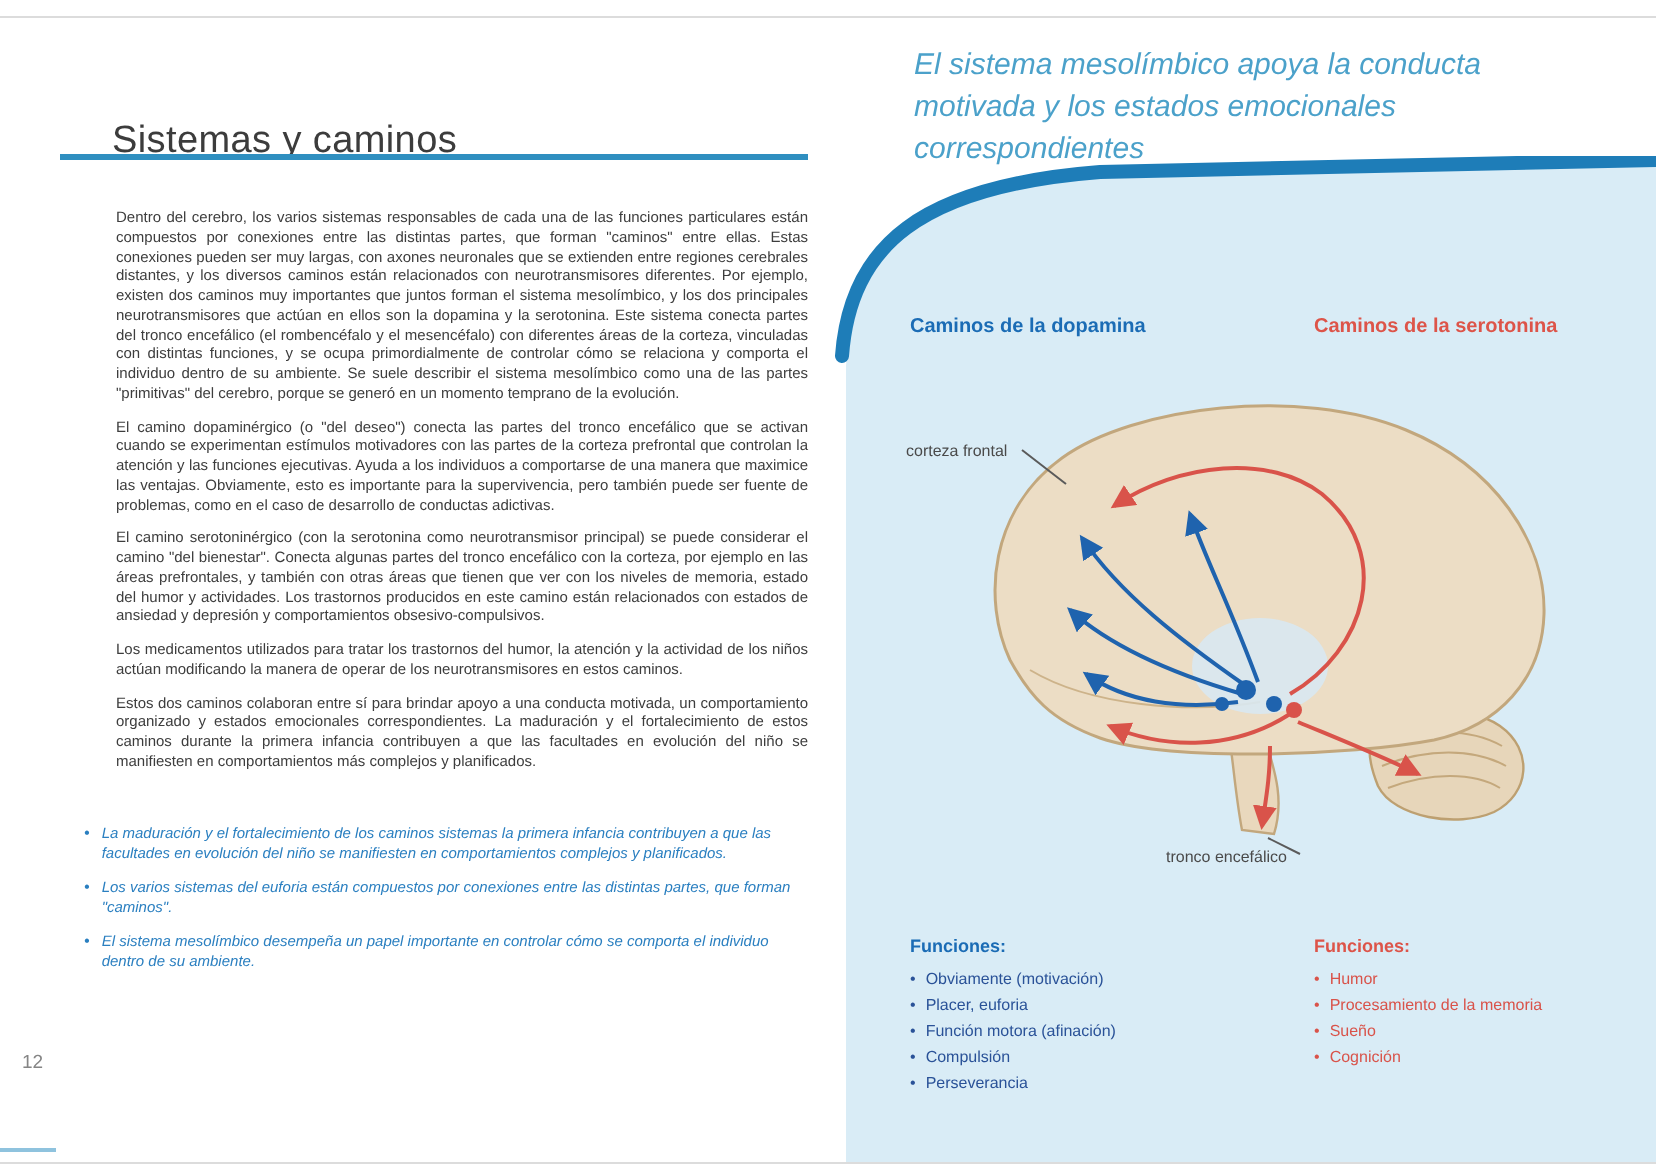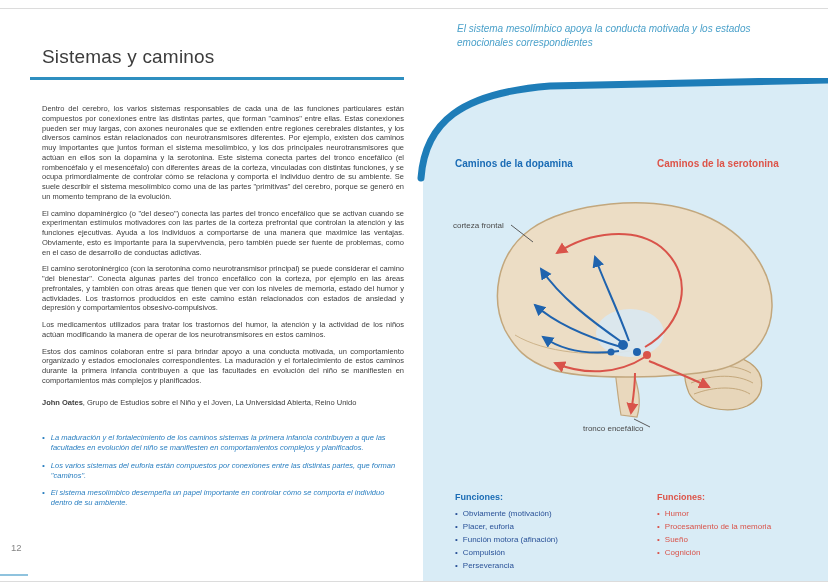--- a/index.html
+++ b/index.html
@@ -8,57 +8,57 @@
     background:#ffffff;
     font-family:"Liberation Sans", sans-serif;
     color:#404040;
   }
   .hairline{position:absolute;left:0;width:828px;height:1px;background:#dcdcdc;}
   .hairline.top{top:8px;}
   .hairline.bottom{top:581px;}
 
   
   .page-title{
-    position:absolute;left:42px;top:46px;margin:0;
+    position:absolute;left:42px;top:46px;margin:14px;
     font-size:19px;font-weight:400;color:#3c3c3c;letter-spacing:.2px;
   }
   .title-rule{position:absolute;left:30px;top:77px;width:374px;height:3px;background:#2f8fc0;}
   .body-col{position:absolute;left:42px;top:104px;width:362px;}
   .body-col p{
-    margin:0 0 7px 0;font-size:7.5px;line-height:1.3;text-align:justify;color:#3d3d3d;
+    margin:0 0 7px 16px;font-size:7.5px;line-height:1.3;text-align:justify;color:#3d3d3d;
   }
   .author{margin-top:12px !important;}
   .author .bold{font-weight:bold;}
   .key-points{list-style:none;margin:26px 0 0 0;padding:0;}
   .key-points li{
     display:flex;gap:6px;margin:0 0 7px 0;
     color:#2a7fc0;font-style:italic;font-size:7.5px;line-height:1.35;
   }
   .key-points .dot{flex:0 0 auto;font-size:8px;line-height:1.2;color:#2a7fc0;}
 
-  .pagenum{position:absolute;left:11px;top:542px;font-size:9.5px;color:#858585;}
+  .pagenum{position:absolute;left:11px;top:526px;font-size:9.5px;color:#858585;}
   .pagenum-tick{position:absolute;left:0;top:574px;width:28px;height:2px;background:#8fc3de;}
 
   
   .panel-bg{position:absolute;left:415px;top:78px;width:413px;height:503px;}
   .quote{
     position:absolute;left:457px;top:22px;width:322px;
-    font-size:10px;font-style:italic;color:#4ba1ca;line-height:1.4;
+    font-size:15px;font-style:italic;color:#4ba1ca;line-height:1.4;
   }
   .path-heading{position:absolute;top:158px;font-size:10px;font-weight:bold;}
   .path-heading.dopamine{left:455px;color:#1b6cb5;}
   .path-heading.serotonin{left:657px;color:#dd5449;}
 
   .brain-svg{position:absolute;left:445px;top:185px;width:370px;height:265px;}
   .brain-label{font-size:8px;fill:#4a4a4a;}
 
   .func{position:absolute;top:468px;}
   .func.blue{left:455px;width:195px;}
   .func.red{left:657px;width:160px;}
-  .func-h{font-size:9px;font-weight:bold;margin-bottom:5px;margin-top:24px;}
+  .func-h{font-size:9px;font-weight:bold;margin-bottom:5px;}
   .func.blue .func-h{color:#1b6cb5;}
   .func.red .func-h{color:#dd5449;}
   .func ul{list-style:none;margin:0;padding:0;}
   .func li{display:flex;gap:5px;font-size:8px;line-height:13px;}
   .func.blue li{color:#2a5298;}
   .func.red li{color:#d9534a;}
   .func .dot{font-size:8px;}
 </style>
 </head>
 <body>
@@ -77,21 +77,20 @@
 
   <h1 class="page-title">Sistemas y caminos</h1>
   <div class="title-rule"></div>
 
   <div class="body-col">
     <p>Dentro del cerebro, los varios sistemas responsables de cada una de las funciones particulares están compuestos por conexiones entre las distintas partes, que forman "caminos" entre ellas. Estas conexiones pueden ser muy largas, con axones neuronales que se extienden entre regiones cerebrales distantes, y los diversos caminos están relacionados con neurotransmisores diferentes. Por ejemplo, existen dos caminos muy importantes que juntos forman el sistema mesolímbico, y los dos principales neurotransmisores que actúan en ellos son la dopamina y la serotonina. Este sistema conecta partes del tronco encefálico (el rombencéfalo y el mesencéfalo) con diferentes áreas de la corteza, vinculadas con distintas funciones, y se ocupa primordialmente de controlar cómo se relaciona y comporta el individuo dentro de su ambiente. Se suele describir el sistema mesolímbico como una de las partes "primitivas" del cerebro, porque se generó en un momento temprano de la evolución.</p>
     <p>El camino dopaminérgico (o "del deseo") conecta las partes del tronco encefálico que se activan cuando se experimentan estímulos motivadores con las partes de la corteza prefrontal que controlan la atención y las funciones ejecutivas. Ayuda a los individuos a comportarse de una manera que maximice las ventajas. Obviamente, esto es importante para la supervivencia, pero también puede ser fuente de problemas, como en el caso de desarrollo de conductas adictivas.</p>
     <p>El camino serotoninérgico (con la serotonina como neurotransmisor principal) se puede considerar el camino "del bienestar". Conecta algunas partes del tronco encefálico con la corteza, por ejemplo en las áreas prefrontales, y también con otras áreas que tienen que ver con los niveles de memoria, estado del humor y actividades. Los trastornos producidos en este camino están relacionados con estados de ansiedad y depresión y comportamientos obsesivo-compulsivos.</p>
     <p>Los medicamentos utilizados para tratar los trastornos del humor, la atención y la actividad de los niños actúan modificando la manera de operar de los neurotransmisores en estos caminos.</p>
     <p>Estos dos caminos colaboran entre sí para brindar apoyo a una conducta motivada, un comportamiento organizado y estados emocionales correspondientes. La maduración y el fortalecimiento de estos caminos durante la primera infancia contribuyen a que las facultades en evolución del niño se manifiesten en comportamientos más complejos y planificados.</p>
-    <p class="author"><span class="bold">John Oates</span><span>, Grupo de Estudios sobre el Niño y el Joven, La Universidad Abierta, Reino Unido</span></p>
     <ul class="key-points">
       <li>
           <span class="dot">•</span>
           <span>La maduración y el fortalecimiento de los caminos sistemas la primera infancia contribuyen a que las facultades en evolución del niño se manifiesten en comportamientos complejos y planificados.</span>
         </li>
       <li>
           <span class="dot">•</span>
           <span>Los varios sistemas del euforia están compuestos por conexiones entre las distintas partes, que forman "caminos".</span>
         </li>
       <li>

